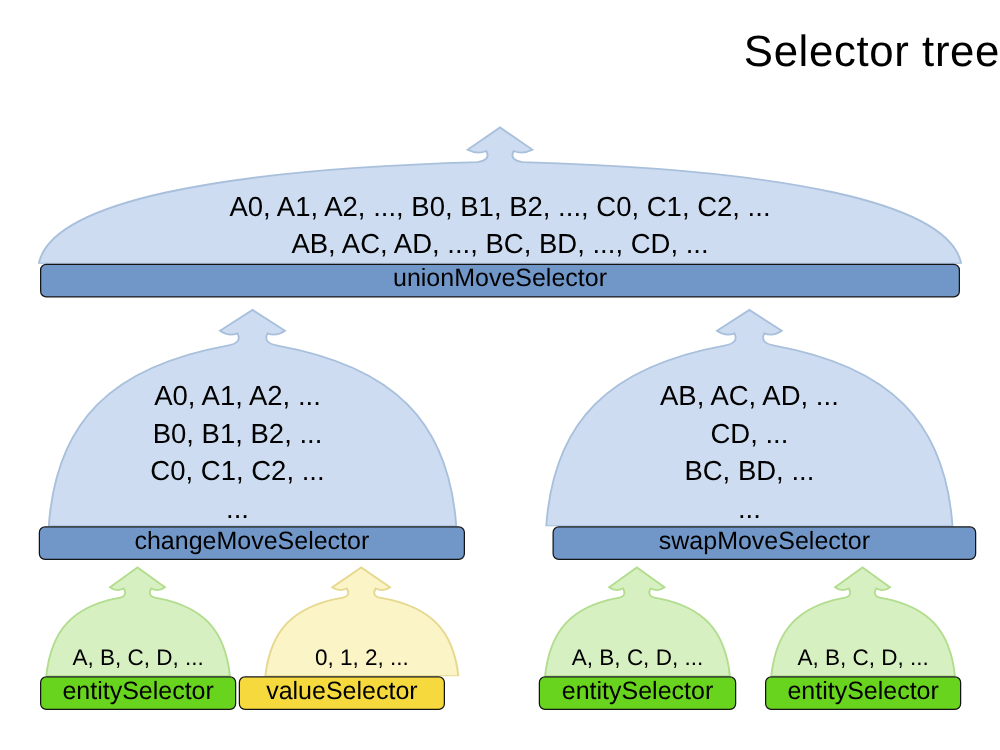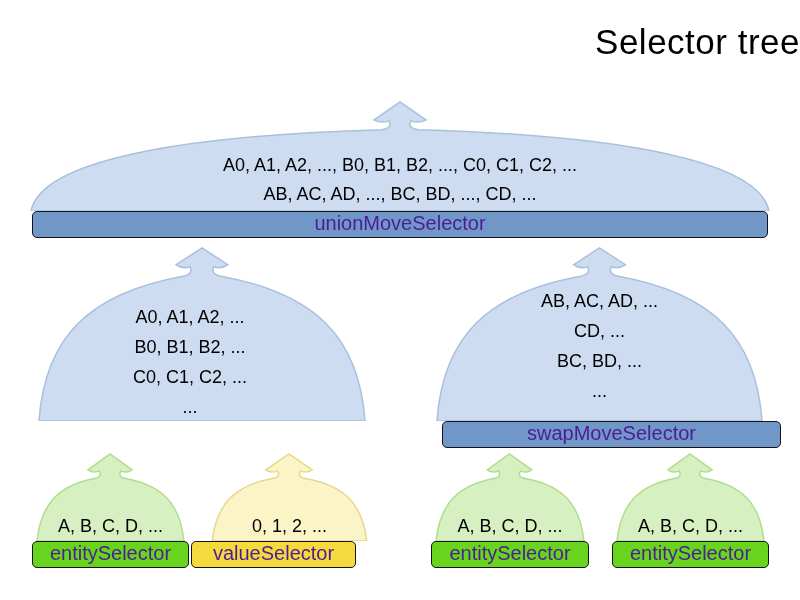--- a/index.html
+++ b/index.html
@@ -14,28 +14,28 @@
   .subtitle {
     position:absolute; left:0; top:66px; width:800px; text-align:center;
     font-size:13px; font-weight:400;
   }
   svg.balloon { position:absolute; display:block; }
   .balloon path { stroke-width:1.5px; }
   .balloon.move path   { fill:#cddcf0; stroke:#a9c0dc; }
   .balloon.entity path { fill:#d7f0c2; stroke:#b2dd8e; }
   .balloon.value path  { fill:#fbf4c6; stroke:#e6d98f; }
   .cloud-text {
-    position:absolute; text-align:center; font-size:18px; line-height:30px;
+    position:absolute; text-align:center; font-size:22px; line-height:30px;
   }
   .cloud-text.top { line-height:29px; }
   .cloud-text.small { font-size:18px; line-height:28px; }
   .bar {
     position:absolute; box-sizing:border-box; height:27px;
     border:1.5px solid #141414; border-radius:5px;
-    text-align:center; font-size:20px; line-height:23px; color:#4c1d95;
+    text-align:center; font-size:20px; line-height:23px; color:#000000;
   }
   .bar.move   { background:#7197c9; }
   .bar.entity { background:#68d41e; }
   .bar.value  { background:#f6da3d; }
 </style>
 </head>
 <body>
 
 <div class="stage">
 
@@ -52,25 +52,26 @@
 
   <svg class="balloon move" style="left:32px; top:246px;" width="340" height="175" viewBox="0 0 340 178" preserveAspectRatio="none">
     <path d="M 7,178 C 13,92 58,48 150,31 Q 162,29 158,21 Q 151,24 144,19 L 170,2 L 196,19 Q 189,24 182,21 Q 178,29 190,31 C 282,48 327,92 333,178 Z"></path>
   </svg>
   <div class="cloud-text" style="left:20px; top:302px; width:340px;">
     <div>A0, A1, A2, ...</div>
     <div>B0, B1, B2, ...</div>
     <div>C0, C1, C2, ...</div>
     <div>...</div>
   </div>
+  <div class="bar move" style="left:31px; top:421px; width:341px;">changeMoveSelector</div>
 
   <svg class="balloon move" style="left:430px; top:246px;" width="339" height="175" viewBox="0 0 340 178" preserveAspectRatio="none">
     <path d="M 7,178 C 13,92 58,48 150,31 Q 162,29 158,21 Q 151,24 144,19 L 170,2 L 196,19 Q 189,24 182,21 Q 178,29 190,31 C 282,48 327,92 333,178 Z"></path>
   </svg>
-  <div class="cloud-text" style="left:430px; top:286px; width:339px;">
+  <div class="cloud-text" style="left:430px; top:302px; width:339px;">
     <div>AB, AC, AD, ...</div>
     <div>CD, ...</div>
     <div>BC, BD, ...</div>
     <div>...</div>
   </div>
   <div class="bar move" style="left:430px; top:421px; width:339px;margin-left:12px;">swapMoveSelector</div>
 
   <svg class="balloon entity" style="left:32px; top:452px;" width="157" height="89" viewBox="0 0 157 90" preserveAspectRatio="none">
     <path d="M 5,90 C 9,52 27,34 61,27 Q 71,26 67,19 Q 61,22 56,18 L 78,2 L 100,18 Q 95,22 89,19 Q 85,26 95,27 C 130,34 148,52 152,90 Z"></path>
   </svg>

